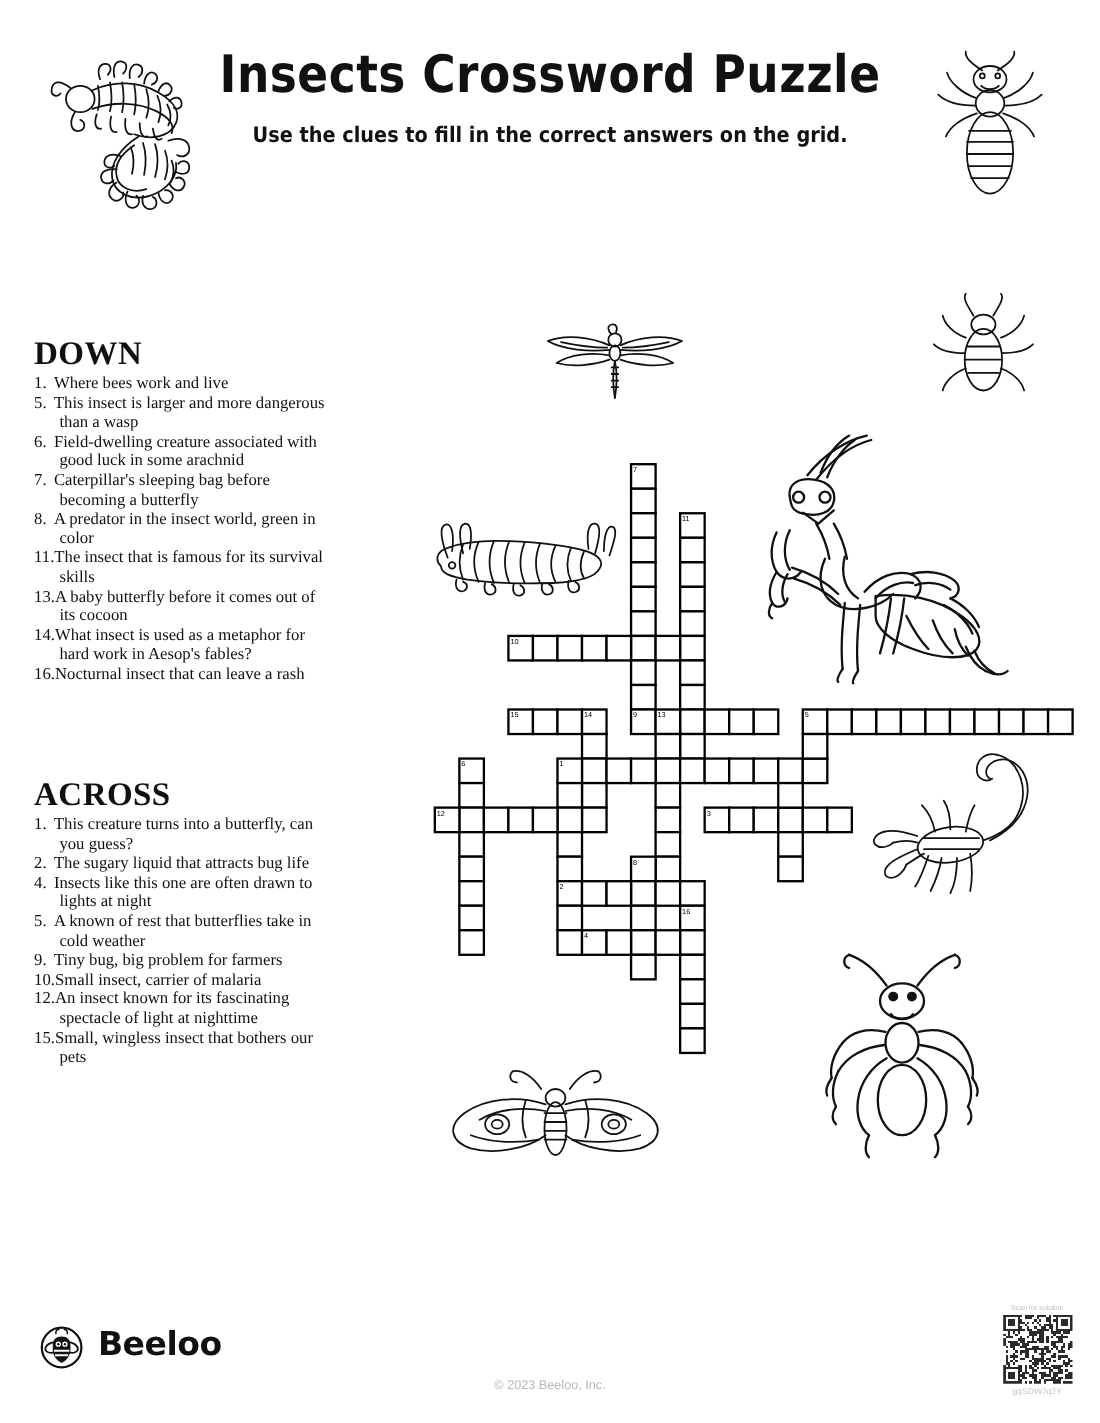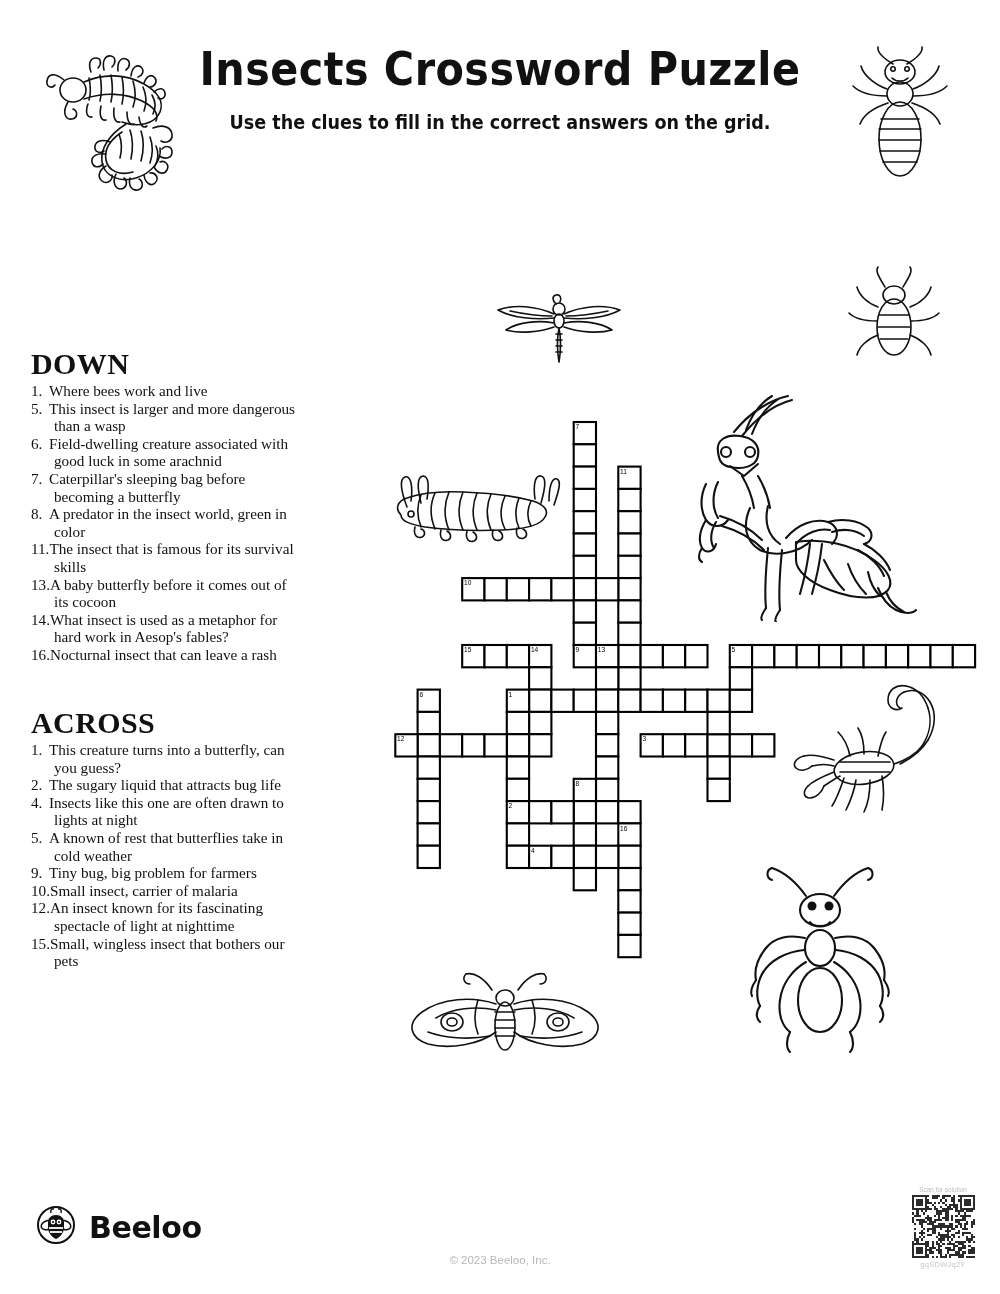--- a/index.html
+++ b/index.html
@@ -25,21 +25,21 @@
   }
   .subtitle{
     font-family:"DejaVu Sans", sans-serif;
     font-weight:bold;
     font-size:19.5px;
     transform:scaleX(.9);
     margin:18px 0 0 0;
   }
 
   
-  .clues{position:absolute;left:31px;top:307px;width:268px;margin-top:42px;}
+  .clues{position:absolute;left:31px;top:307px;width:268px;}
   .clues-across{position:absolute;left:31px;top:708px;width:268px;}
   .clue-head{
     font-family:"Liberation Serif", serif;
     font-size:30px;letter-spacing:.4px;margin:0 0 2px 0;line-height:1;
   }
   ol.clue-list{list-style:none;margin:3px 0 0 0;padding:0;}
   ol.clue-list li{
     font-size:15.2px;line-height:17.6px;
     margin:0 0 0 0;padding:0 0 0 23px;
     text-indent:-23px;
@@ -54,21 +54,21 @@
   .cellnum{font-family:"Liberation Sans", sans-serif;font-size:6.6px;fill:#000;}
 
   
   .art{position:absolute;}
   .art svg{display:block;}
   .ink{fill:none;stroke:#111111;stroke-width:2.1;stroke-linecap:round;stroke-linejoin:round;}
   .ink-thin{fill:none;stroke:#111111;stroke-width:1.6;stroke-linecap:round;stroke-linejoin:round;}
   .ink-fill{fill:#111111;stroke:none;}
 
   
-  .brand{position:absolute;left:36px;top:1205px;display:flex;align-items:flex-end;gap:13px;}
+  .brand{position:absolute;left:36px;top:1205px;display:flex;align-items:flex-start;gap:13px;}
   .brand-name{
     font-family:"DejaVu Sans", sans-serif;font-weight:bold;font-size:30px;letter-spacing:-.4px;
   }
   .copyright{
     position:absolute;left:0;top:1254px;width:1000px;text-align:center;
     font-family:"Liberation Sans", sans-serif;font-size:11.5px;color:#b7b7b7;
   }
   .qr-block{position:absolute;left:906px;top:1186px;width:74px;text-align:center;}
   .qr-cap{font-family:"Liberation Sans", sans-serif;font-size:6.4px;color:#bdbdbd;margin-bottom:2px;}
   .qr-code{font-family:Liberation Sans, sans-serif;font-size:7.6px;color:#c6c6c6;margin-top:2px;letter-spacing:.2px;}

